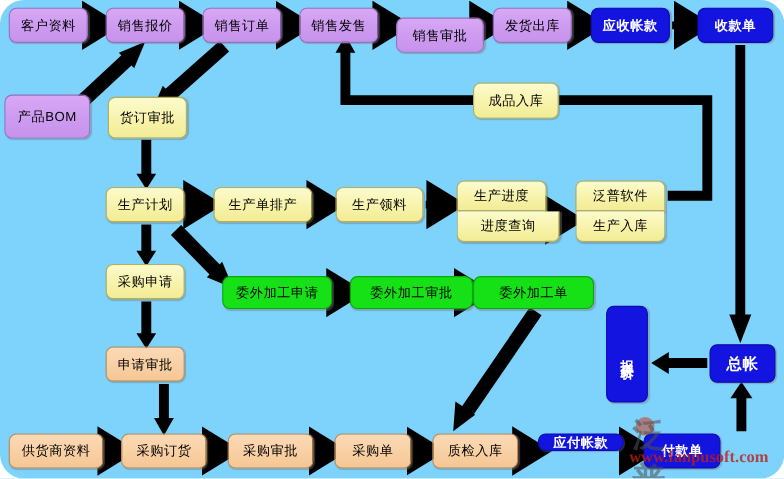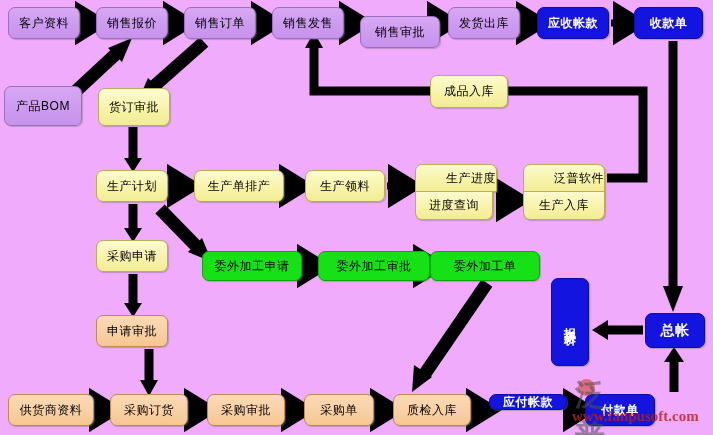--- a/index.html
+++ b/index.html
@@ -1,28 +1,28 @@
 <!DOCTYPE html>
 <html><head>
 <meta charset="utf-8">
 <style>
   html,body{margin:0;padding:0;background:#ffffff;}
   body{font-family:"Liberation Sans","DejaVu Sans",sans-serif;}
-  #stage{position:relative;width:713px;height:435px;background:#f0abfc;overflow:hidden;}
+  #stage{position:relative;width:713px;height:435px;background:#7dd3fc;overflow:hidden;border-radius:22px;}
   #wiresvg{position:absolute;left:0;top:0;width:713px;height:435px;}
   .node{position:absolute;box-sizing:border-box;border-radius:7px;border:1px solid #6f6f6f;
         display:flex;align-items:center;justify-content:center;text-align:center;
         font-size:12px;line-height:1.05;letter-spacing:0.5px;color:#000;z-index:5;
         box-shadow:1px 1px 1px rgba(120,120,120,.45);}
   .purple{background:linear-gradient(180deg,#d8a8f5 0%,#cd9cf0 50%,#c892ec 100%);border-color:#9b6fbf;}
   .blue{background:#1414e0;color:#fff;border-color:#0b0bb0;font-weight:bold;}
   .yellow{background:linear-gradient(180deg,#fcfbcd 0%,#f7f2a8 60%,#f2ec95 100%);border-color:#b9ae52;}
   .orange{background:linear-gradient(180deg,#fbd9b6 0%,#f8cfa2 60%,#f6c692 100%);border-color:#c08b52;}
   .green{background:#16e016;border-color:#0aa80a;}
-  .stack-top{border-bottom-left-radius:0;border-bottom-right-radius:0;justify-content:flex-end;}
+  .stack-top{border-bottom-left-radius:0;border-bottom-right-radius:0;}
   .stack-bot{border-top-left-radius:0;border-top-right-radius:0;border-top:none;}
   .vtext{writing-mode:vertical-rl;text-orientation:upright;letter-spacing:2px;line-height:1;}
   #watermark{position:absolute;z-index:9;pointer-events:none;}
   #wm-cn{position:absolute;left:575px;top:375px;font-size:30px;font-weight:bold;color:rgba(80,80,80,.55);letter-spacing:1px;}
   #wm-dot{position:absolute;left:578px;top:379px;width:17px;height:17px;border-radius:50%;background:rgba(200,60,30,.55);}
   #wm-url{position:absolute;left:572px;top:408px;font-size:15px;font-weight:bold;color:rgba(190,30,20,.8);
           font-family:"Liberation Serif","DejaVu Serif",serif;}
 </style>
 </head>
 <body>
@@ -148,21 +148,21 @@
   </div>
   <div class="node yellow" style="left:194px;top:170px;width:90px;height:32px;">
     <span>生产单排产</span>
   </div>
   <div class="node yellow" style="left:305px;top:170px;width:80px;height:32px;">
     <span>生产领料</span>
   </div>
   <div class="node yellow stack-top" style="left:415px;top:164px;width:82px;height:28px;">
     <span>生产进度</span>
   </div>
-  <div class="node yellow stack-bot" style="left:415px;top:192px;width:78px;height:28px;">
+  <div class="node yellow stack-bot" style="left:415px;top:192px;width:94px;height:28px;">
     <span>进度查询</span>
   </div>
   <div class="node yellow stack-top" style="left:523px;top:164px;width:82px;height:28px;">
     <span>泛普软件</span>
   </div>
   <div class="node yellow stack-bot" style="left:523px;top:192px;width:82px;height:28px;">
     <span>生产入库</span>
   </div>
 
   <div class="node yellow" style="left:96px;top:240px;width:72px;height:32px;">

